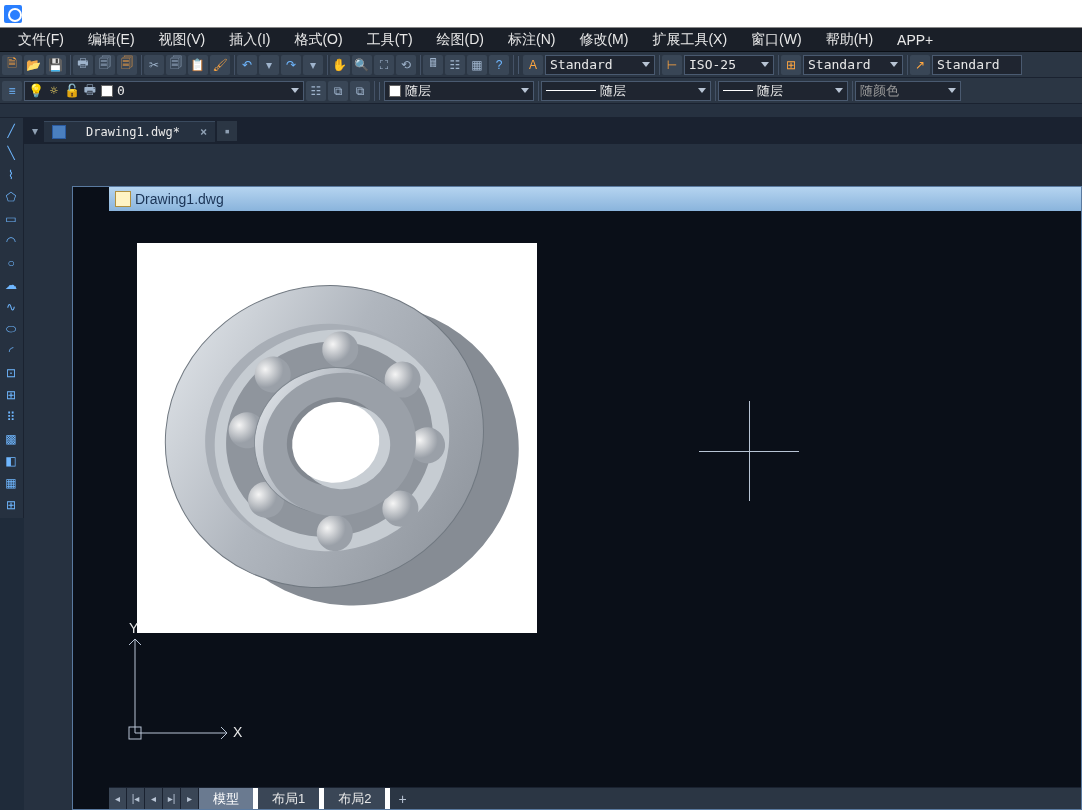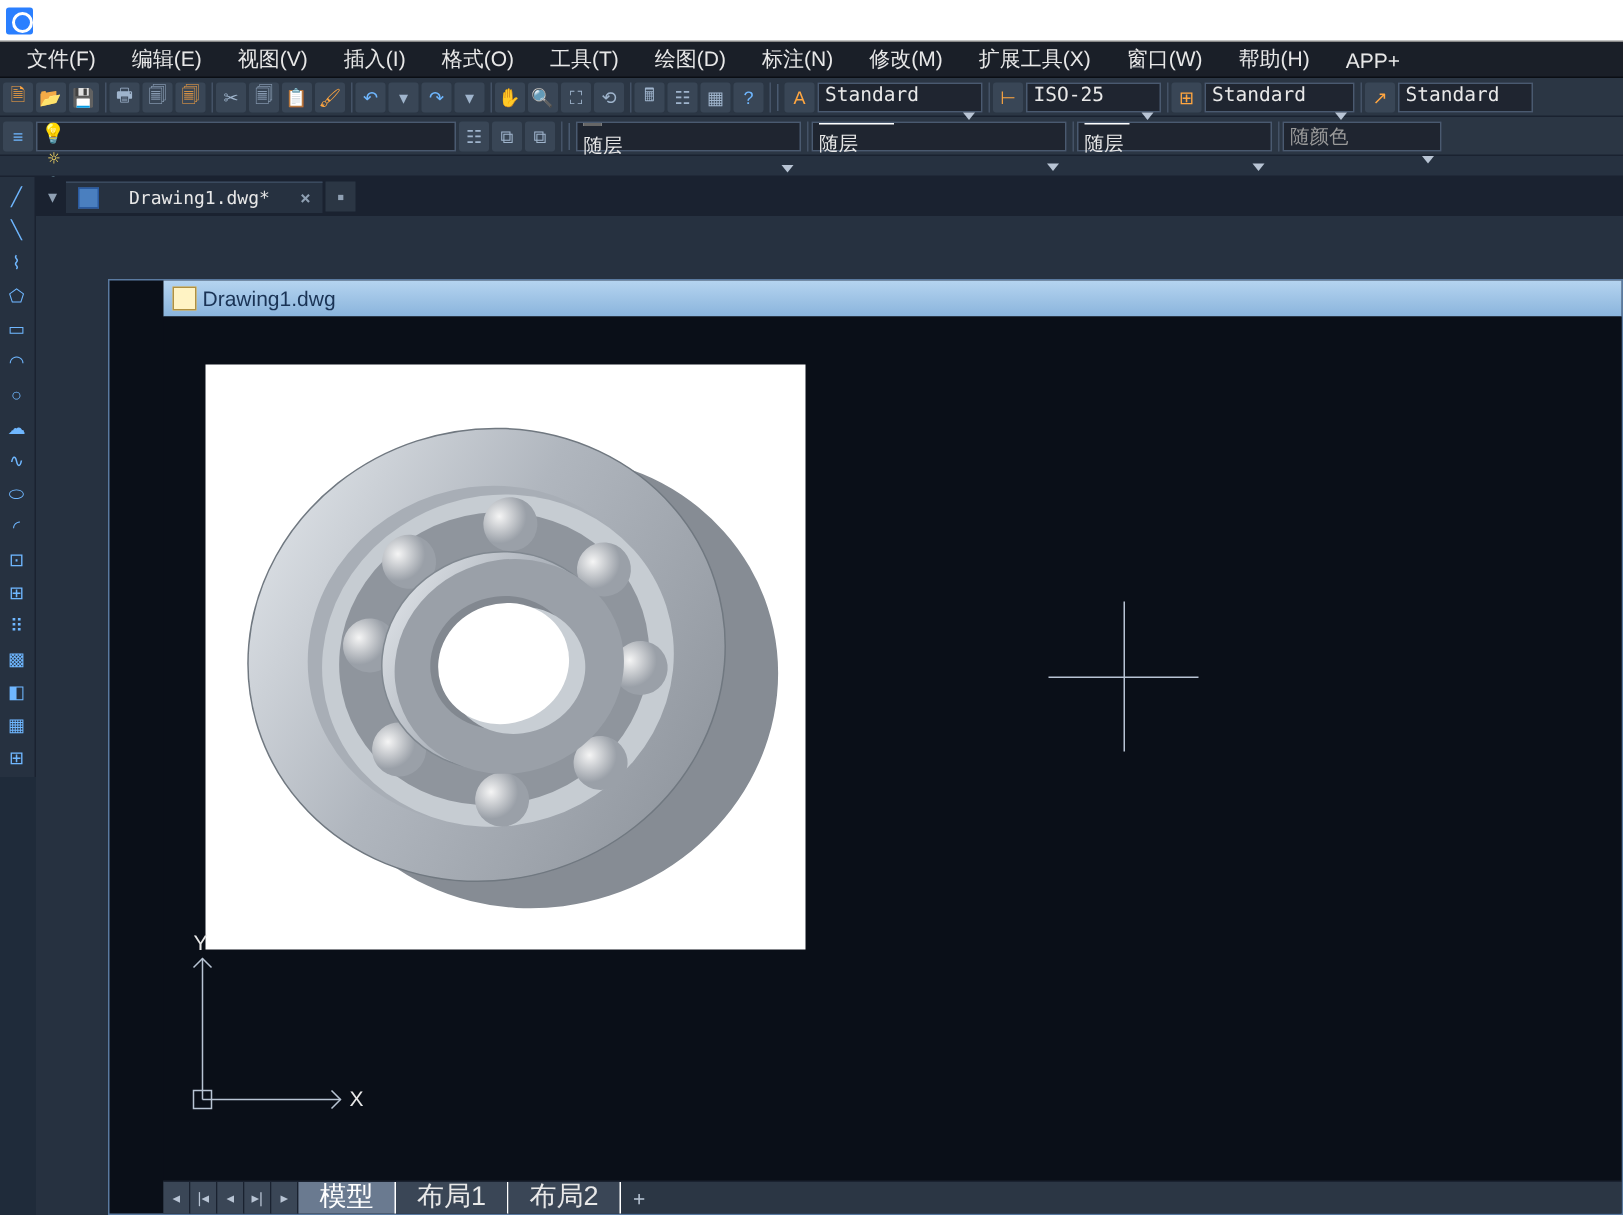--- a/index.html
+++ b/index.html
@@ -75,28 +75,27 @@
     cursor: pointer;
   }
   .tbbtn.or { color: #ffa640; }
   .tbbtn.bl { color: #6fb7ff; }
   .tbbtn.ye { color: #ffe066; }
   .sep { width: 1px; height: 18px; background: #4a5a70; margin: 0 2px; }
   .dropbox {
     height: 20px;
     background: #1f2530;
     border: 1px solid #4a5a70;
-    display: flex; 
+    display: flex; align-items: center;
     padding: 0 4px;
     font-size: 13px;
     font-family: monospace;
     color: #e8e8e8;
     gap: 4px;
     min-width: 60px;
-    flex-direction: column;
   }
   .dropbox .tri {
     margin-left: auto;
     width: 0; height: 0;
     border-left: 4px solid transparent;
     border-right: 4px solid transparent;
     border-top: 5px solid #b8c4d4;
   }
   .swatch { width: 12px; height: 12px; display: inline-block; border: 1px solid #666; }
   
@@ -204,25 +203,25 @@
     width: 18px;
     display: flex; align-items: center; justify-content: center;
     background: #3a4656;
     border-right: 1px solid #1a2230;
     color: #b8c4d4;
     font-size: 10px;
     cursor: pointer;
   }
   .bs-tab {
     padding: 0 14px;
-    display: flex; align-items: flex-end;
+    display: flex; align-items: center;
     background: #3a4656;
-    border-right: 1px solid #ffffff;
+    border-right: 5px solid #ffffff;
     color: #e8e8e8;
-    font-size: 18px;
+    font-size: 13px;
     cursor: pointer;
   }
   .bs-tab.active {
     background: #6a7a90;
     color: #fff;
   }
   .bs-add { width: 24px; display: flex; align-items: center; justify-content: center; color: #b8c4d4; cursor: pointer; font-size: 14px; }
 </style>
 </head>
 <body>

